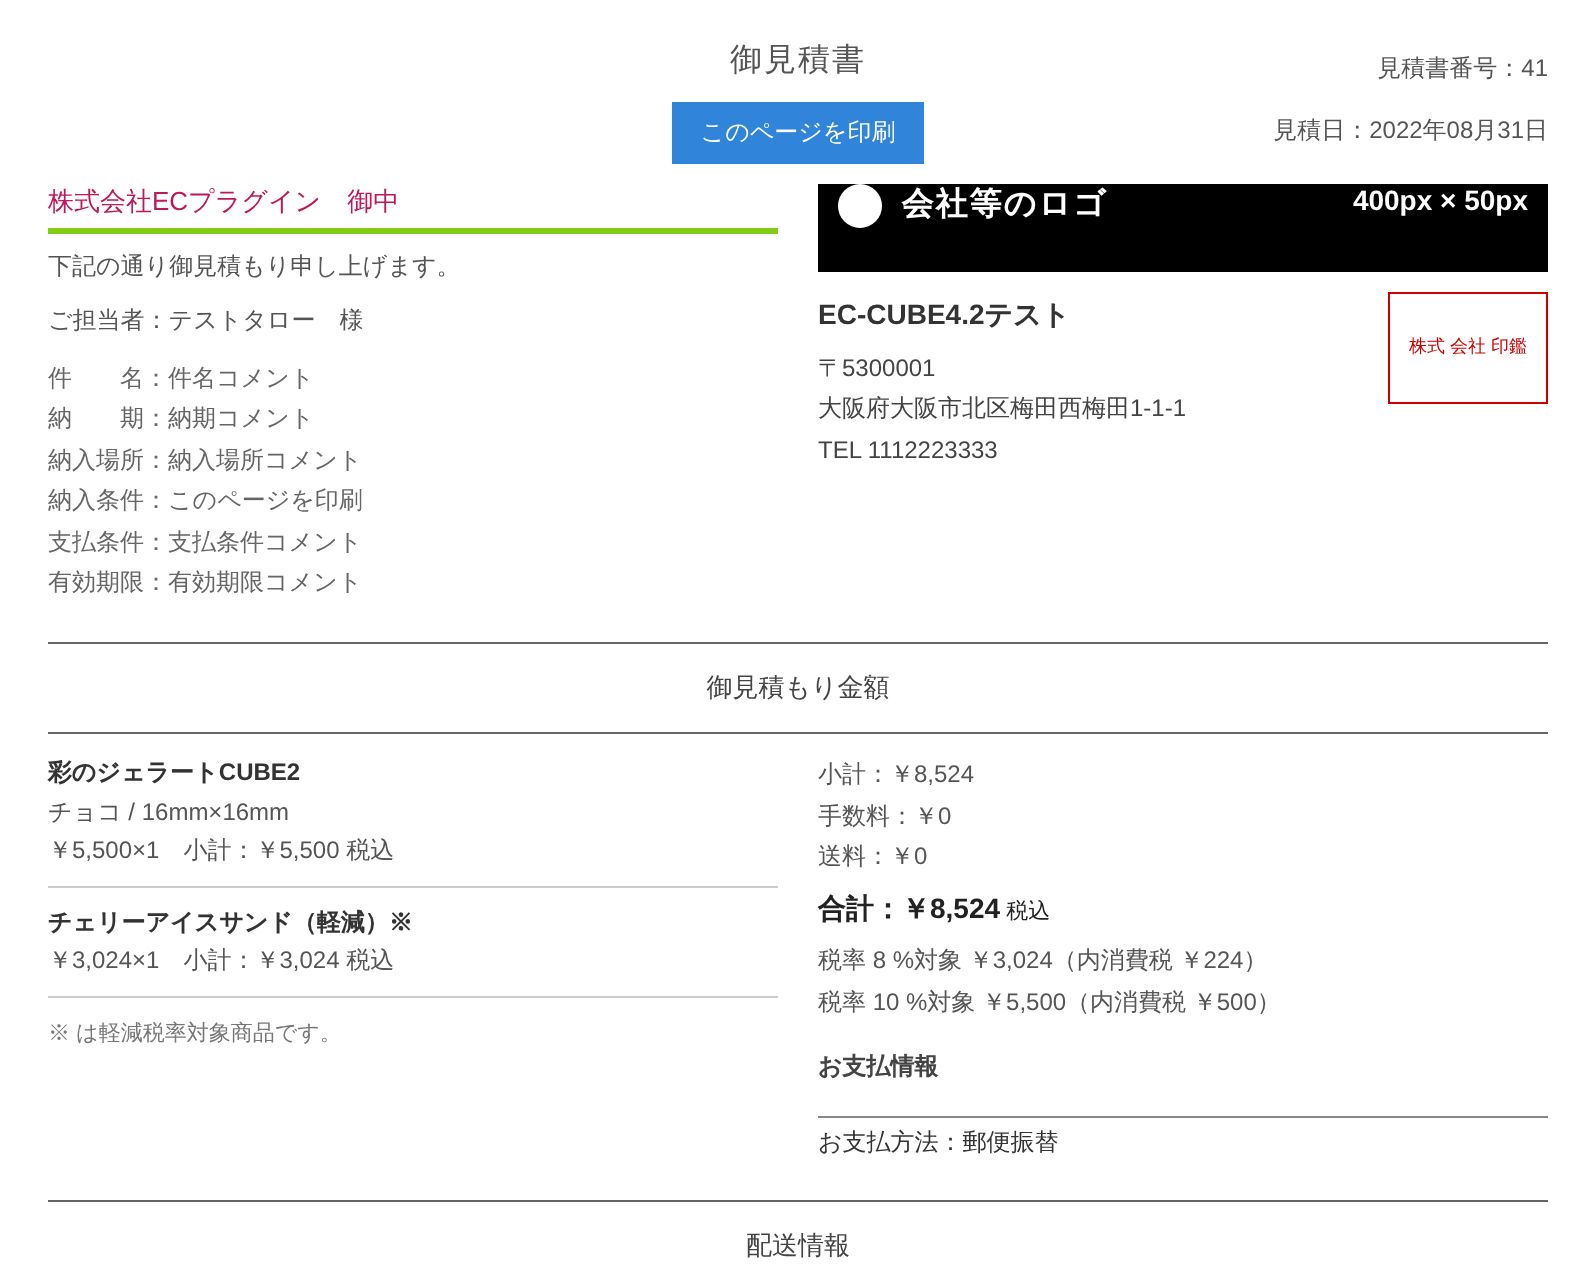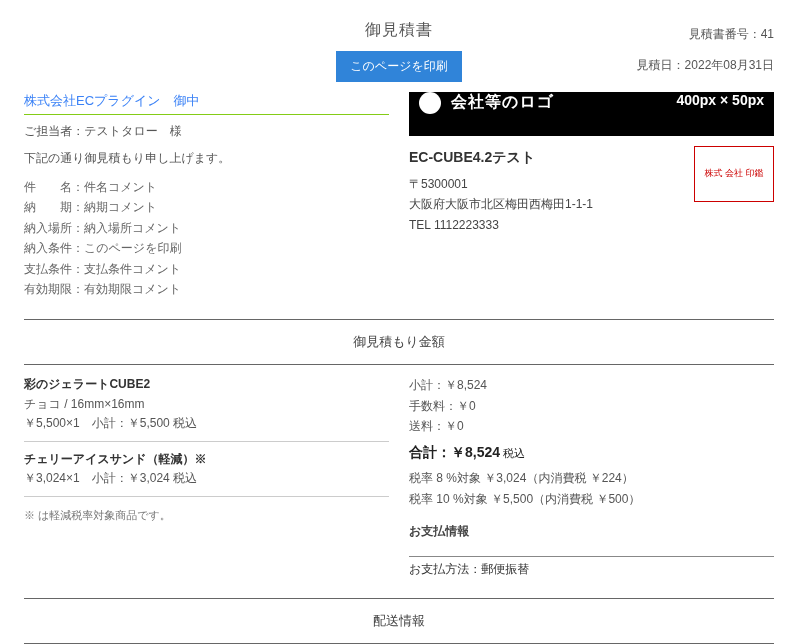--- a/index.html
+++ b/index.html
@@ -6,21 +6,21 @@
   body { font-family: "Hiragino Kaku Gothic ProN", "メイリオ", sans-serif; font-size: 12px; color: #333; background: #fff; width: 798px; margin: 0 auto; padding: 20px 24px; }
   .header-row { position: relative; margin-bottom: 6px; }
   .doc-title { text-align: center; font-size: 16px; font-weight: normal; letter-spacing: 1px; color:#555;}
   .quote-no { position: absolute; right: 0; top: 6px; font-size: 12px; color:#555;}
   .print-row { text-align: center; margin: 10px 0 8px; position: relative; }
   .print-btn { background: #3084d9; color: #fff; border: none; padding: 7px 14px; font-size: 12px; cursor: pointer; }
   .quote-date { position: absolute; right: 0; top: 6px; font-size: 12px; color:#555;}
   .two-col { display: flex; gap: 20px; margin-top: 10px; }
   .left { flex: 1; }
   .right { flex: 1; }
-  .customer-name { font-size: 13px; border-bottom: 1px solid #84cc16; padding-bottom: 4px; margin-bottom: 8px; color:#3b82f6;}
+  .customer-name { font-size: 13px; border-bottom: 3px solid #84cc16; padding-bottom: 4px; margin-bottom: 8px; color:#be185d;}
   .intro { font-size: 12px; margin-bottom: 10px; color:#555;}
   .meta-list div { font-size: 12px; color:#666; line-height: 1.7; }
   .logo-box { background: #000; color: #fff; height: 44px; display: flex; padding: 0 10px; gap:10px;}
   .logo-circle { width: 22px; height: 22px; border-radius: 50%; background: #fff; flex:0 0 auto;}
   .logo-text { font-size: 16px; font-weight: bold; letter-spacing:1px;}
   .logo-dim { font-size: 14px; font-weight: bold; margin-left:auto;}
   .company-block { display:flex; gap:12px; margin-top:10px; align-items:flex-start;}
   .company-info { flex:1; font-size:12px; line-height:1.7; color:#444;}
   .company-name { font-size:14px; font-weight:bold; margin-bottom:4px; color:#333;}
   .seal { width:80px; height:56px; border:1.5px solid #c00; display:flex; align-items:center; justify-content:center; flex-direction:column; color:#c00; font-size:9px; line-height:1.1; text-align:center; padding:2px;}
@@ -48,22 +48,22 @@
 <div class="print-row">
   <button class="print-btn">このページを印刷</button>
   <div class="quote-date">
     <span>見積日：</span><span>2022年08月31日</span>
   </div>
 </div>
 
 <div class="two-col">
   <div class="left">
     <div class="customer-name">株式会社ECプラグイン　御中</div>
+    <div class="intro">下記の通り御見積もり申し上げます。</div>
     <div class="intro">ご担当者：テストタロー　様</div>
-    <div class="intro">下記の通り御見積もり申し上げます。</div>
     <div class="meta-list">
       <div><span>件　　名：</span><span>件名コメント</span></div>
       <div><span>納　　期：</span><span>納期コメント</span></div>
       <div><span>納入場所：</span><span>納入場所コメント</span></div>
       <div><span>納入条件：</span><span>このページを印刷</span></div>
       <div><span>支払条件：</span><span>支払条件コメント</span></div>
       <div><span>有効期限：</span><span>有効期限コメント</span></div>
     </div>
   </div>
   <div class="right">

